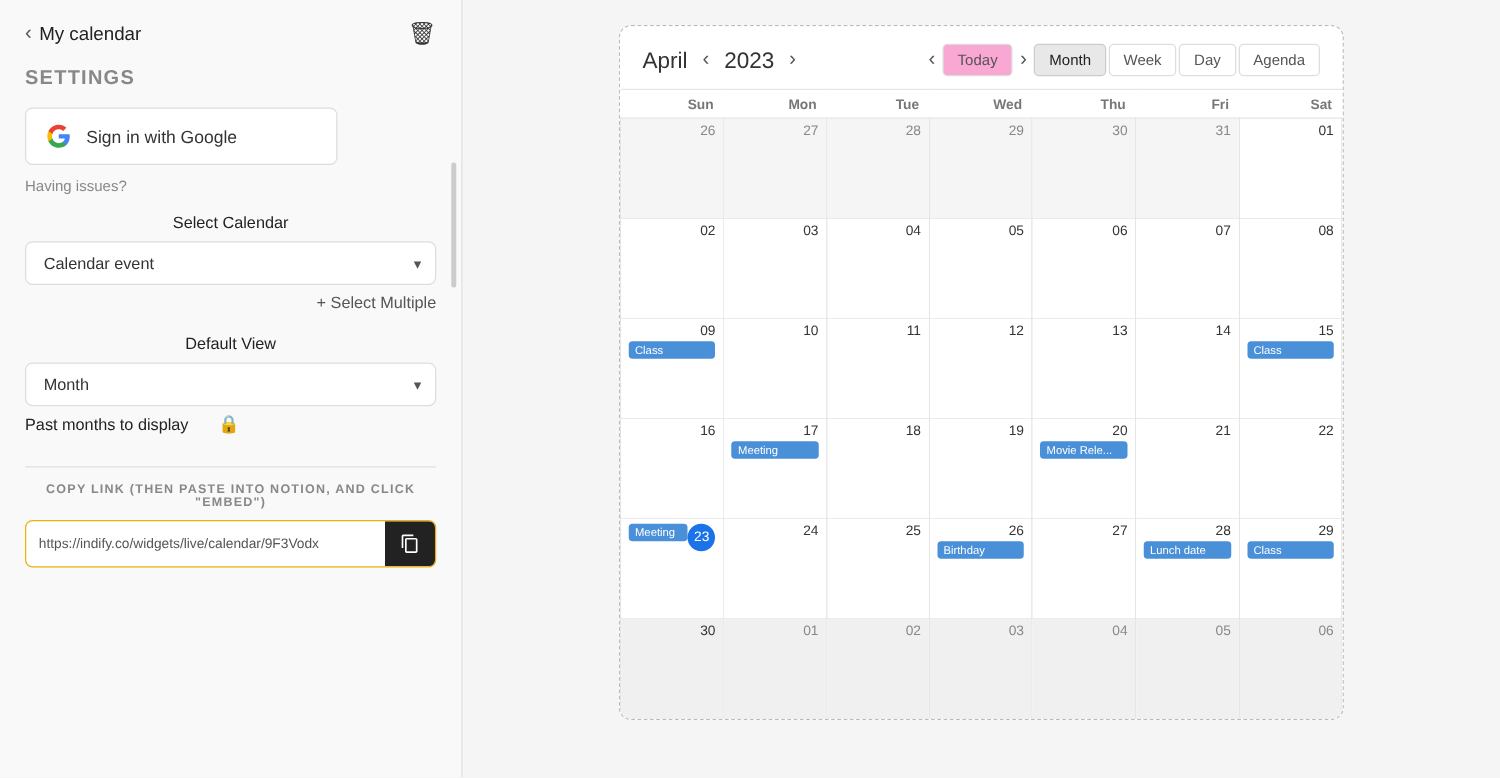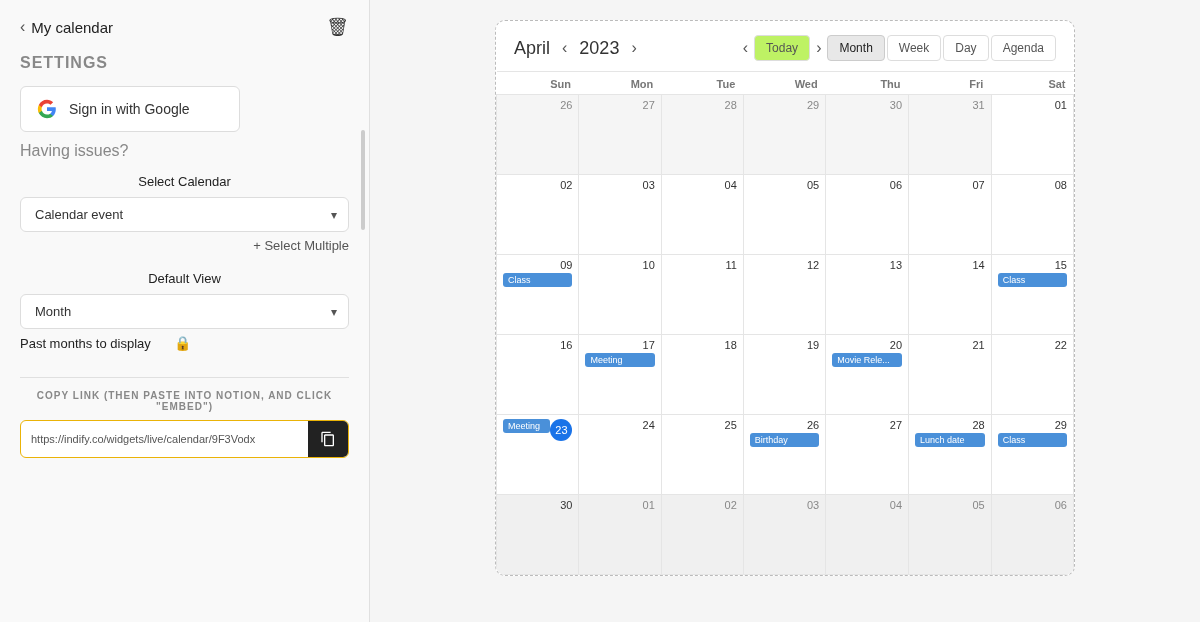--- a/index.html
+++ b/index.html
@@ -64,26 +64,26 @@
       align-items: center;
       gap: 12px;
       background: #fff;
       border: 1px solid #ddd;
       border-radius: 6px;
       padding: 12px 16px;
       cursor: pointer;
       font-size: 14px;
       color: #333;
       font-weight: 500;
-      width: 220px;
+      width: 250px;
       margin-bottom: 10px;
     }
 
     .having-issues {
-      font-size: 16px;
+      font-size: 12px;
       color: #888;
       margin-bottom: 14px;
       cursor: pointer;
     }
 
     .section-label {
       font-size: 13px;
       font-weight: 500;
       color: #222;
       margin-bottom: 8px;
@@ -254,21 +254,21 @@
     .view-btn.active {
       background: #e8e8e8;
       color: #222;
       font-weight: 500;
       border-color: #ccc;
     }
     .today-btn {
       padding: 5px 11px;
       font-size: 12px;
       border: 1px solid #ddd;
-      background: #bef264;
+      background: #f9a8d4;
       cursor: pointer;
       color: #555;
       border-radius: 4px;
       text-align: right;
     }
 
     .cal-grid {
       width: 100%;
       border-collapse: collapse;
     }

